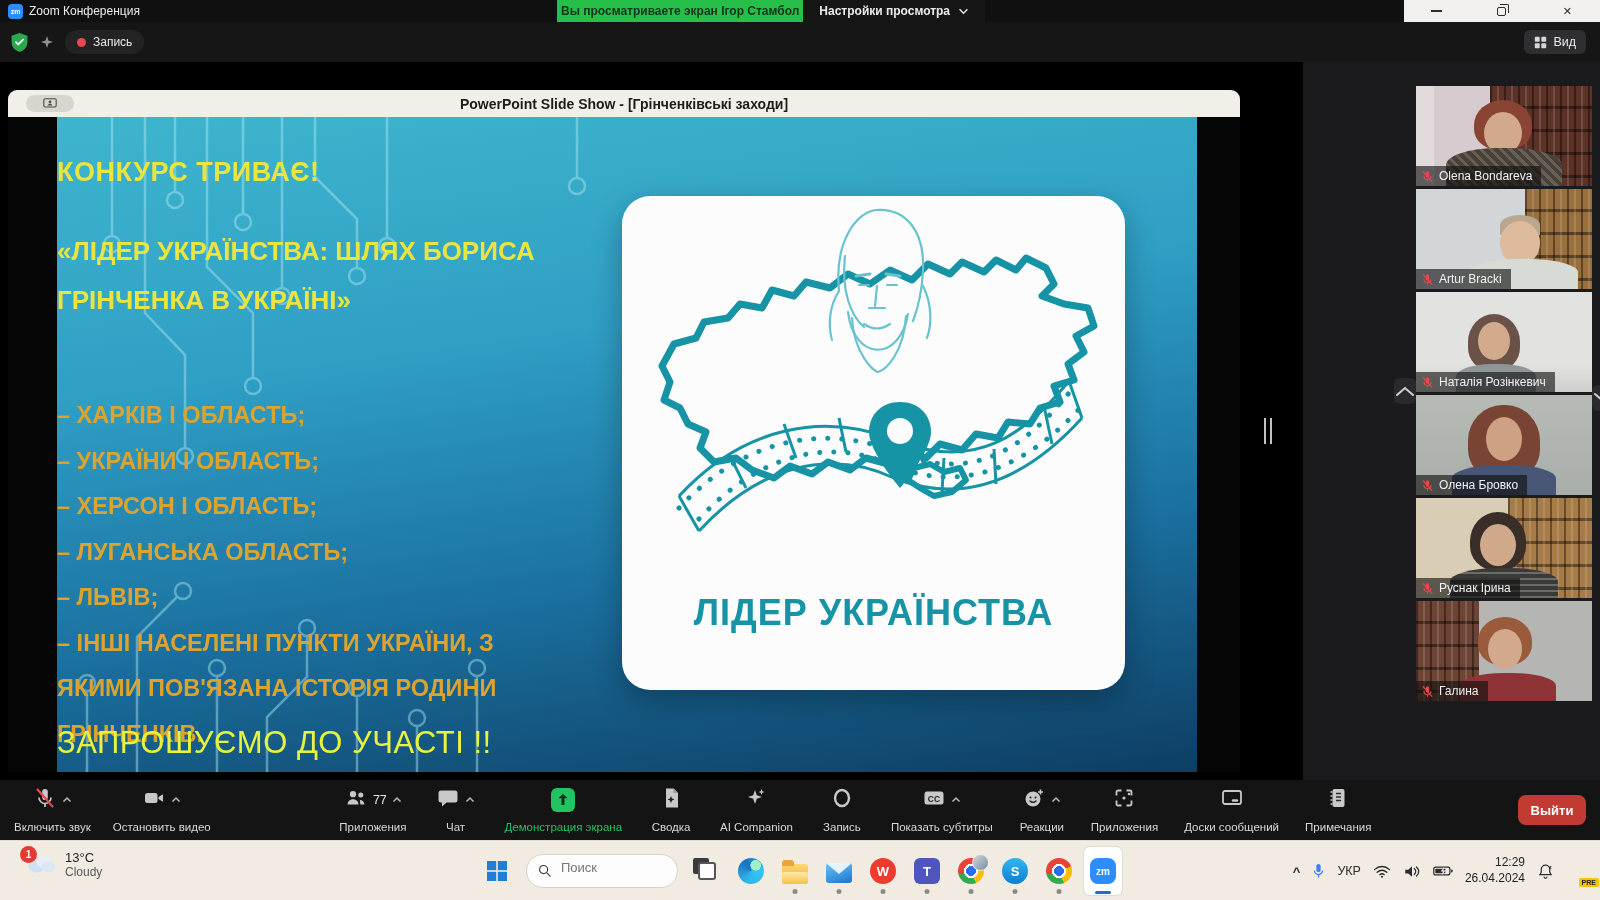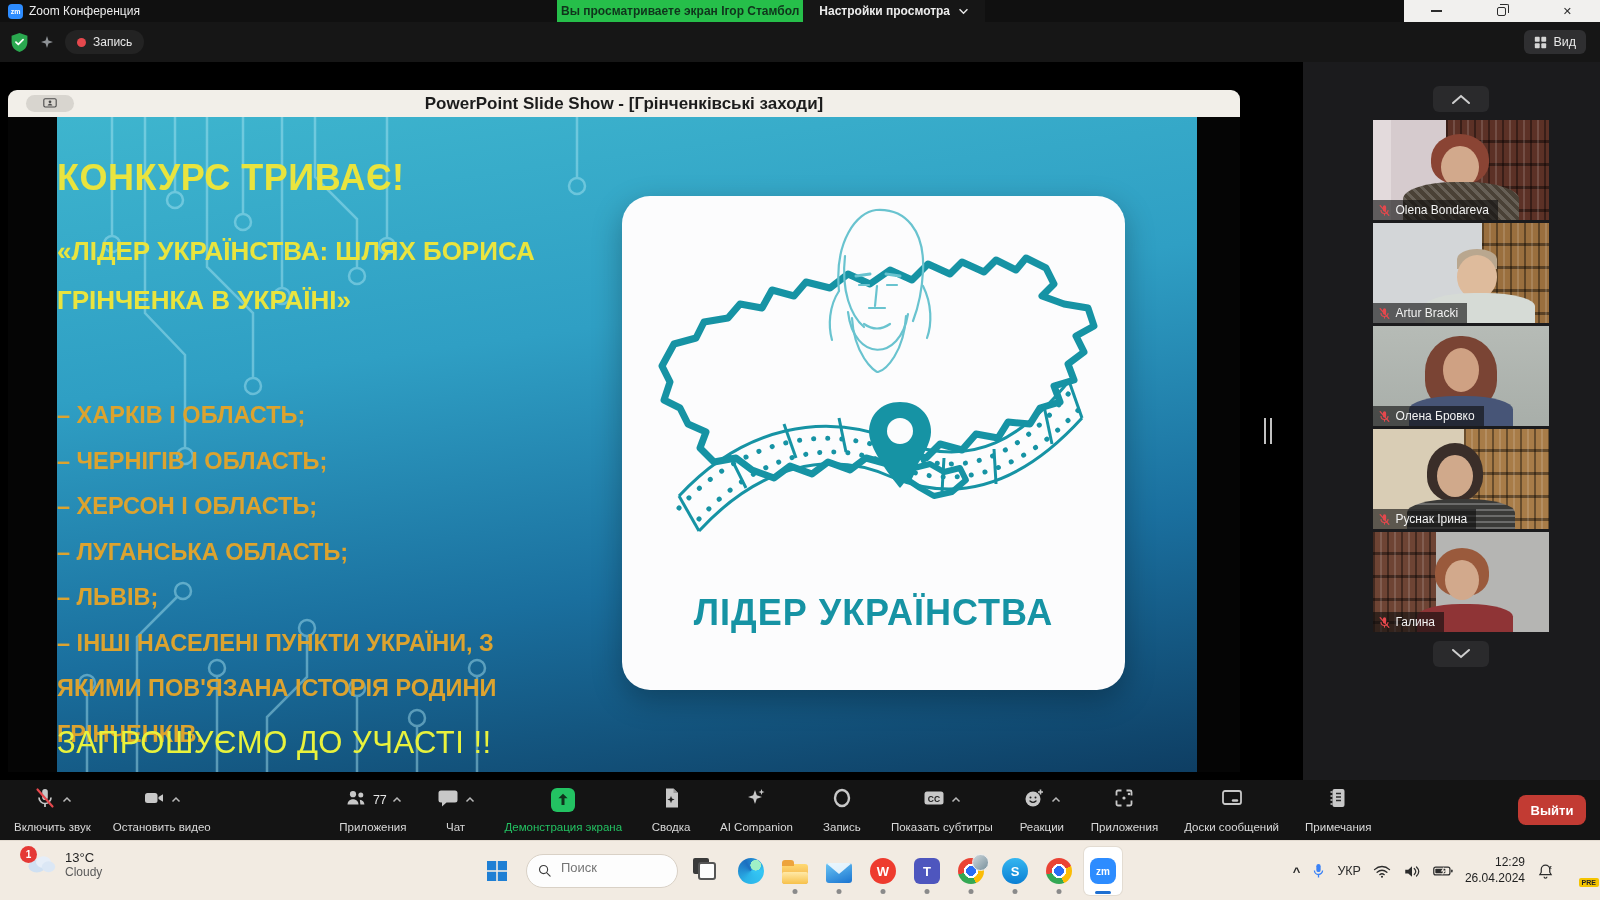--- a/index.html
+++ b/index.html
@@ -28,45 +28,45 @@
   .rec-label { color:#e8e8e8; font-size:12px; }
   .view-btn { position:absolute; right:14px; display:flex; align-items:center; gap:6px; background:#2f2f31; border-radius:6px; padding:5px 10px; color:#e8e8e8; font-size:12.5px; }
   .speak-tooltip { position:absolute; left:683px; top:28px; z-index:40; background:#2b2b2d; color:#efefef;
     font-size:12.5px; font-weight:bold; border-radius:8px; padding:11px 18px; }
 
   
   .main { display:flex; height:718px; background:#000; }
   .shared { position:relative; width:1240px; }
   .ppt-titlebar { position:relative; margin:28px 0 0 8px; width:1232px; height:27px; background:#f2efe9;
     border-radius:9px 9px 0 0; display:flex; align-items:center; justify-content:center; }
-  .ppt-title { color:#1c1c1c; font-size:17px; font-weight:bold; }
+  .ppt-title { color:#1c1c1c; font-size:14px; font-weight:bold; }
   .ppt-tab-btn { position:absolute; left:18px; top:5px; width:48px; height:17px; background:#d8d5cf; border-radius:9px;
     display:flex; align-items:center; justify-content:center; }
   .slide-region { position:relative; margin-left:8px; width:1232px; height:655px; background:#050505; overflow:hidden; }
   .slide { position:relative; margin-left:49px; width:1140px; height:655px; overflow:hidden;
     background:linear-gradient(172deg,#3eb5ce 0%,#2f9fc4 35%,#1a6f9e 68%,#0e3e63 100%); }
   .circuit { position:absolute; left:0; top:0; }
 
   .slide-text { position:absolute; left:0; top:0; width:585px; height:100%; color:#e9e43e; }
-  .sl-h1 { position:absolute; top:40px; left:0; font-size:36px; font-weight:bold; letter-spacing:.5px; }
+  .sl-h1 { position:absolute; top:40px; left:0; font-size:27px; font-weight:bold; letter-spacing:.5px; }
   .sl-h2 { position:absolute; top:110px; left:0; width:565px; font-size:26px; font-weight:bold; line-height:49px; }
   .sl-list { position:absolute; top:276px; left:0; width:525px; color:#dca32f; font-size:23.5px; font-weight:bold; line-height:45.5px; list-style:none; }
   .sl-cta { position:absolute; top:608px; left:0; font-size:31px; font-weight:normal; color:#e9f23c; letter-spacing:.5px; }
 
   .logo-card { position:absolute; left:565px; top:79px; width:503px; height:494px; background:#fcfcfd;
     border-radius:28px; box-shadow:0 10px 30px rgba(0,0,0,.28); display:flex; flex-direction:column; align-items:center; }
   .logo-caption { margin-top:6px; color:#1693a4; font-size:36px; font-weight:bold; letter-spacing:1px; }
 
   .gap-col { position:relative; width:63px; background:#000; }
   .divider-handle { position:absolute; left:24px; top:356px; display:flex; gap:4px; }
   .divider-handle span { width:2px; height:26px; background:#c2c2c2; }
 
   
   .sidebar { width:297px; background:#1b1b1d; padding-top:24px; }
-  .side-col { width:176px; margin-left:48px; display:flex; flex-direction:column; align-items:center;padding-left:43px; }
+  .side-col { width:176px; margin-left:48px; display:flex; flex-direction:row; align-items:center;padding-left:43px; }
   .nav-btn { width:56px; height:26px; background:#2a2a2c; border:none; border-radius:6px; margin-bottom:8px;
     display:flex; align-items:center; justify-content:center; }
   .nav-btn.down { margin:6px 0 0 0; }
   .tiles { width:176px; }
   .tile { position:relative; width:176px; height:100px; margin-bottom:3px; overflow:hidden; background:#222; }
   .scene { position:absolute; inset:0; }
   .shelf { position:absolute; top:0; bottom:0;
     background-image:repeating-linear-gradient(90deg, rgba(0,0,0,.38) 0 2px, rgba(0,0,0,0) 2px 7px, rgba(255,255,255,.14) 7px 9px, rgba(0,0,0,0) 9px 14px),
                      repeating-linear-gradient(180deg, rgba(0,0,0,0) 0 20px, rgba(0,0,0,.42) 20px 23px); }
   .hair,.face,.torso { position:absolute; }
@@ -281,21 +281,21 @@
             <path d="M420,655 V560"></path>
               <circle cx="420" cy="551" r="8"></circle>
           </svg>
 
           <div class="slide-text">
             <div class="sl-h1">КОНКУРС ТРИВАЄ!</div>
             <div class="sl-h2">«ЛІДЕР УКРАЇНСТВА: ШЛЯХ БОРИСА ГРІНЧЕНКА В УКРАЇНІ»</div>
             <ul class="sl-list" id="slide-list">
   <li>– ХАРКІВ І ОБЛАСТЬ;</li>
 
-  <li>– ЧЕРНІГІВ І ОБЛАСТЬ;</li>
+  <li>– УКРАЇНИ І ОБЛАСТЬ;</li>
 
   <li>– ХЕРСОН І ОБЛАСТЬ;</li>
 
   <li>– ЛУГАНСЬКА ОБЛАСТЬ;</li>
 
   <li>– ЛЬВІВ;</li>
 
   <li>– ІНШІ НАСЕЛЕНІ ПУНКТИ УКРАЇНИ, З ЯКИМИ ПОВ'ЯЗАНА ІСТОРІЯ РОДИНИ ГРІНЧЕНКІВ.</li>
 </ul>
             <div class="sl-cta">ЗАПРОШУЄМО ДО УЧАСТІ !!</div>
@@ -392,20 +392,37 @@
       <svg width="13" height="13" viewBox="0 0 24 24">
                   <rect x="9" y="2.5" width="6" height="11.5" rx="3" fill="#e5484d"></rect>
                   <path d="M5.5 11a6.5 6.5 0 0 0 13 0" stroke="#e5484d" stroke-width="2" fill="none"></path>
                   <line x1="12" y1="17.5" x2="12" y2="21.5" stroke="#e5484d" stroke-width="2"></line>
                   <line x1="4" y1="3" x2="20" y2="21" stroke="#e5484d" stroke-width="2.4" stroke-linecap="round"></line>
                 </svg>
       <span class="pname">Artur Bracki</span>
     </div>
   </div>
 
+  <div class="tile">
+    <div class="scene s3">
+      <div class="shelf books"></div>
+      <div class="hair"></div>
+      <div class="face"></div>
+      <div class="torso"></div>
+    </div>
+    <div class="name-tag">
+      <svg width="13" height="13" viewBox="0 0 24 24">
+                  <rect x="9" y="2.5" width="6" height="11.5" rx="3" fill="#e5484d"></rect>
+                  <path d="M5.5 11a6.5 6.5 0 0 0 13 0" stroke="#e5484d" stroke-width="2" fill="none"></path>
+                  <line x1="12" y1="17.5" x2="12" y2="21.5" stroke="#e5484d" stroke-width="2"></line>
+                  <line x1="4" y1="3" x2="20" y2="21" stroke="#e5484d" stroke-width="2.4" stroke-linecap="round"></line>
+                </svg>
+      <span class="pname">Наталія Розінкевич</span>
+    </div>
+  </div>
 
   <div class="tile">
     <div class="scene s4">
       <div class="shelf books"></div>
       <div class="hair"></div>
       <div class="face"></div>
       <div class="torso"></div>
     </div>
     <div class="name-tag">
       <svg width="13" height="13" viewBox="0 0 24 24">

